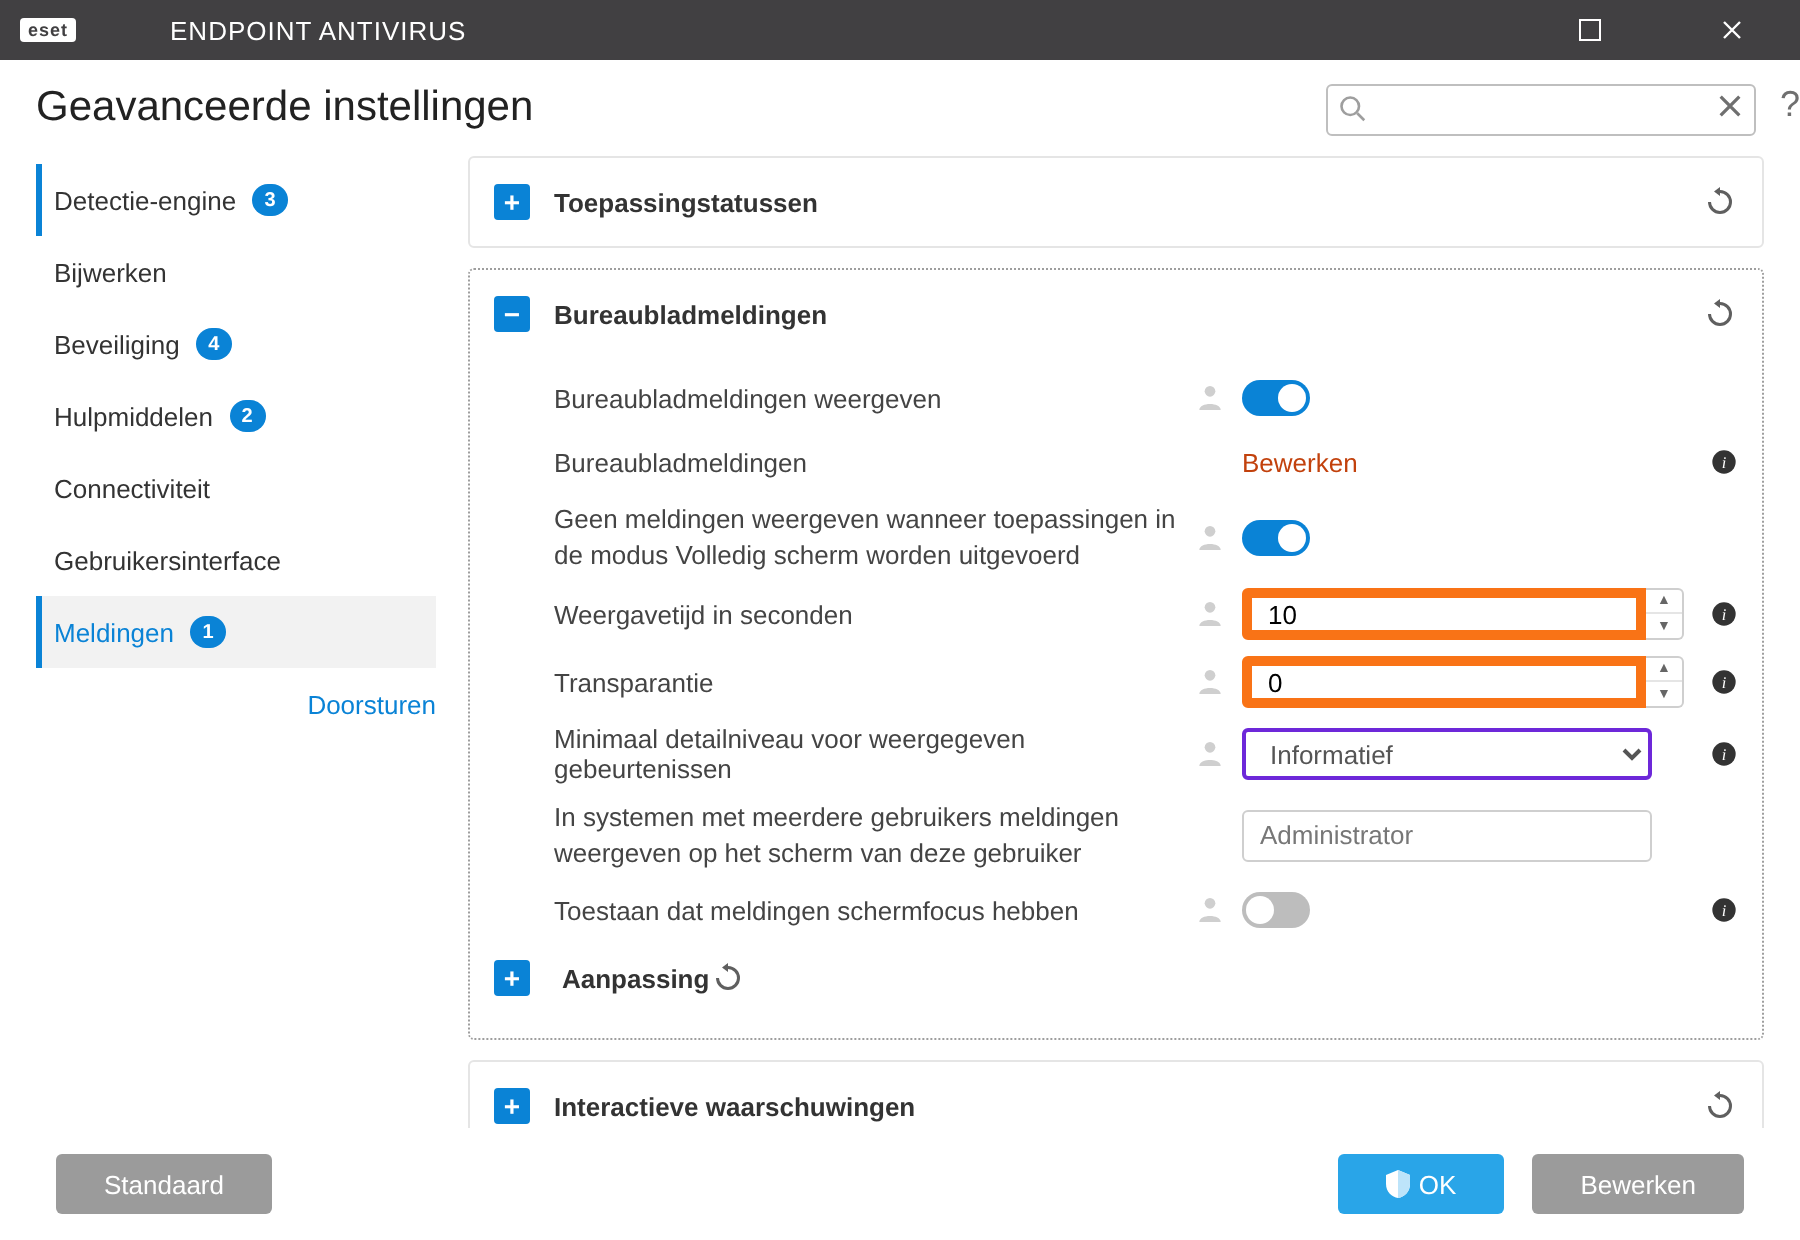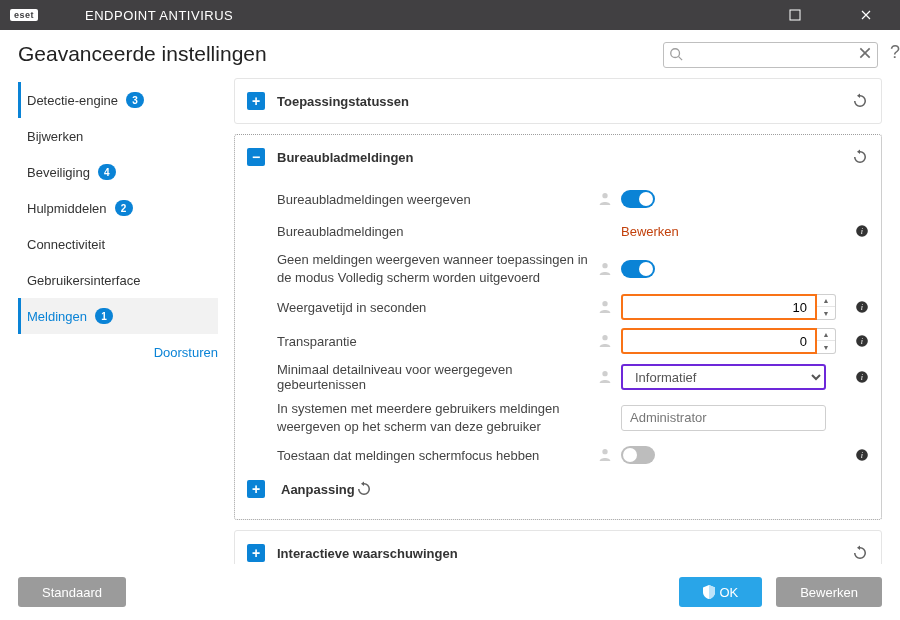--- a/index.html
+++ b/index.html
@@ -39,28 +39,28 @@
   .ctrl { flex: 1; display: flex; align-items: center; }
   .info-icon { color: #333; margin-left: auto; cursor: pointer; flex-shrink: 0; }
   .toggle { width: 34px; height: 18px; border-radius: 9px; position: relative; cursor: pointer; }
   .toggle.on { background: #0a83d6; }
   .toggle.off { background: #bdbdbd; }
   .toggle .knob { position: absolute; width: 14px; height: 14px; border-radius: 50%; background: #fff; top: 2px; }
   .toggle.on .knob { right: 2px; }
   .toggle.off .knob { left: 2px; }
   .link-action { color: #c2410c; cursor: pointer; }
   .spin-wrap { display: flex; width: 205px; }
-  .spin-input { flex: 1; height: 26px; border: 2px solid #f97316; border-radius: 3px 0 0 3px; text-align: right; padding: 0 8px; font-size: 13px; }
+  .spin-input { flex: 1; height: 26px; border: 5px solid #f97316; border-radius: 3px 0 0 3px; text-align: left; padding: 0 8px; font-size: 13px; }
   .spin-btns { display: flex; flex-direction: column; border: 1px solid #cfcfcf; border-left: none; border-radius: 0 3px 3px 0; }
   .spin-btns div { width: 18px; height: 12px; display: flex; align-items: center; justify-content: center; font-size: 7px; color: #666; cursor: pointer; }
   .spin-btns div:first-child { border-bottom: 1px solid #e5e5e5; }
   .select { width: 205px; height: 26px; border: 2px solid #6d28d9; border-radius: 3px; padding: 0 8px; font-size: 13px; color: #555; background: #fff; }
   .text-input { width: 205px; height: 26px; border: 1px solid #cfcfcf; border-radius: 3px; padding: 0 8px; font-size: 13px; color: #777; }
   .subsection { display: flex; align-items: center; height: 36px; padding-left: 0; margin-left: -42px; padding-left: 12px; }
-  .footer { position: absolute; bottom: 0; left: 0; right: 0; height: 56px; display: flex; align-items: center; padding: 0 18px; background: #fff; }
+  .footer { position: absolute; bottom: 0; left: 0; right: 0; height: 56px; display: flex; align-items: center; padding: 0 28px; background: #fff; }
   .btn { height: 30px; padding: 0 24px; border-radius: 3px; border: none; font-size: 13px; cursor: pointer; }
   .btn-default { background: #9b9b9b; color: #fff; }
   .btn-ok { background: #29a5e8; color: #fff; display: inline-flex; align-items: center; justify-content: center; }
   .btn-ok .shield { margin-right: 4px; }
   .btn-cancel { background: #9b9b9b; color: #fff; margin-left: 14px; }
   .footer .spacer { flex: 1; }
   svg { display: block; }
 </style>
 </head>
 <body>

